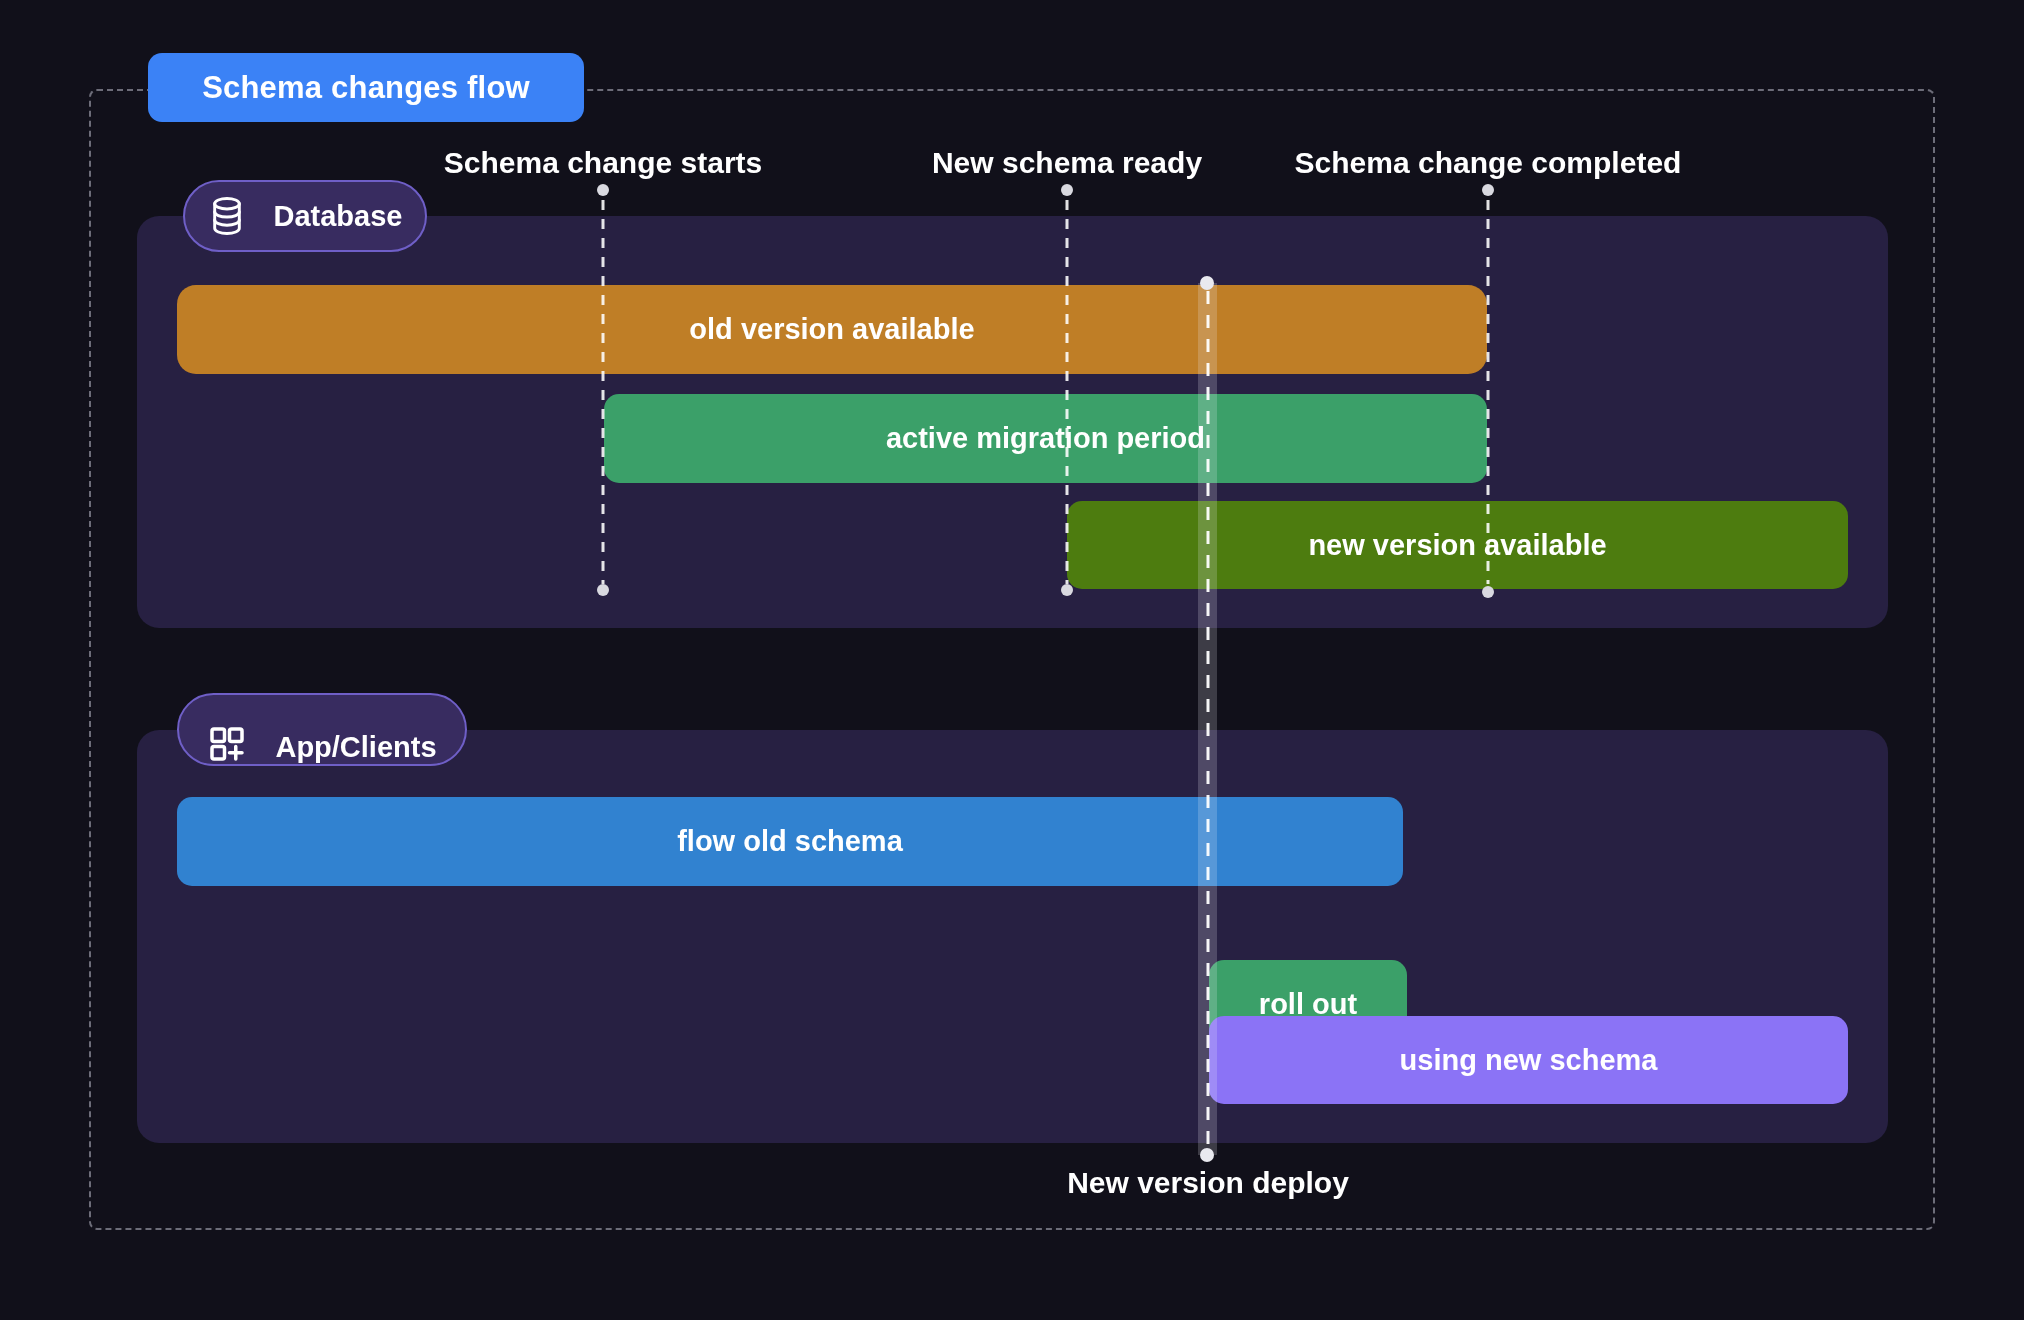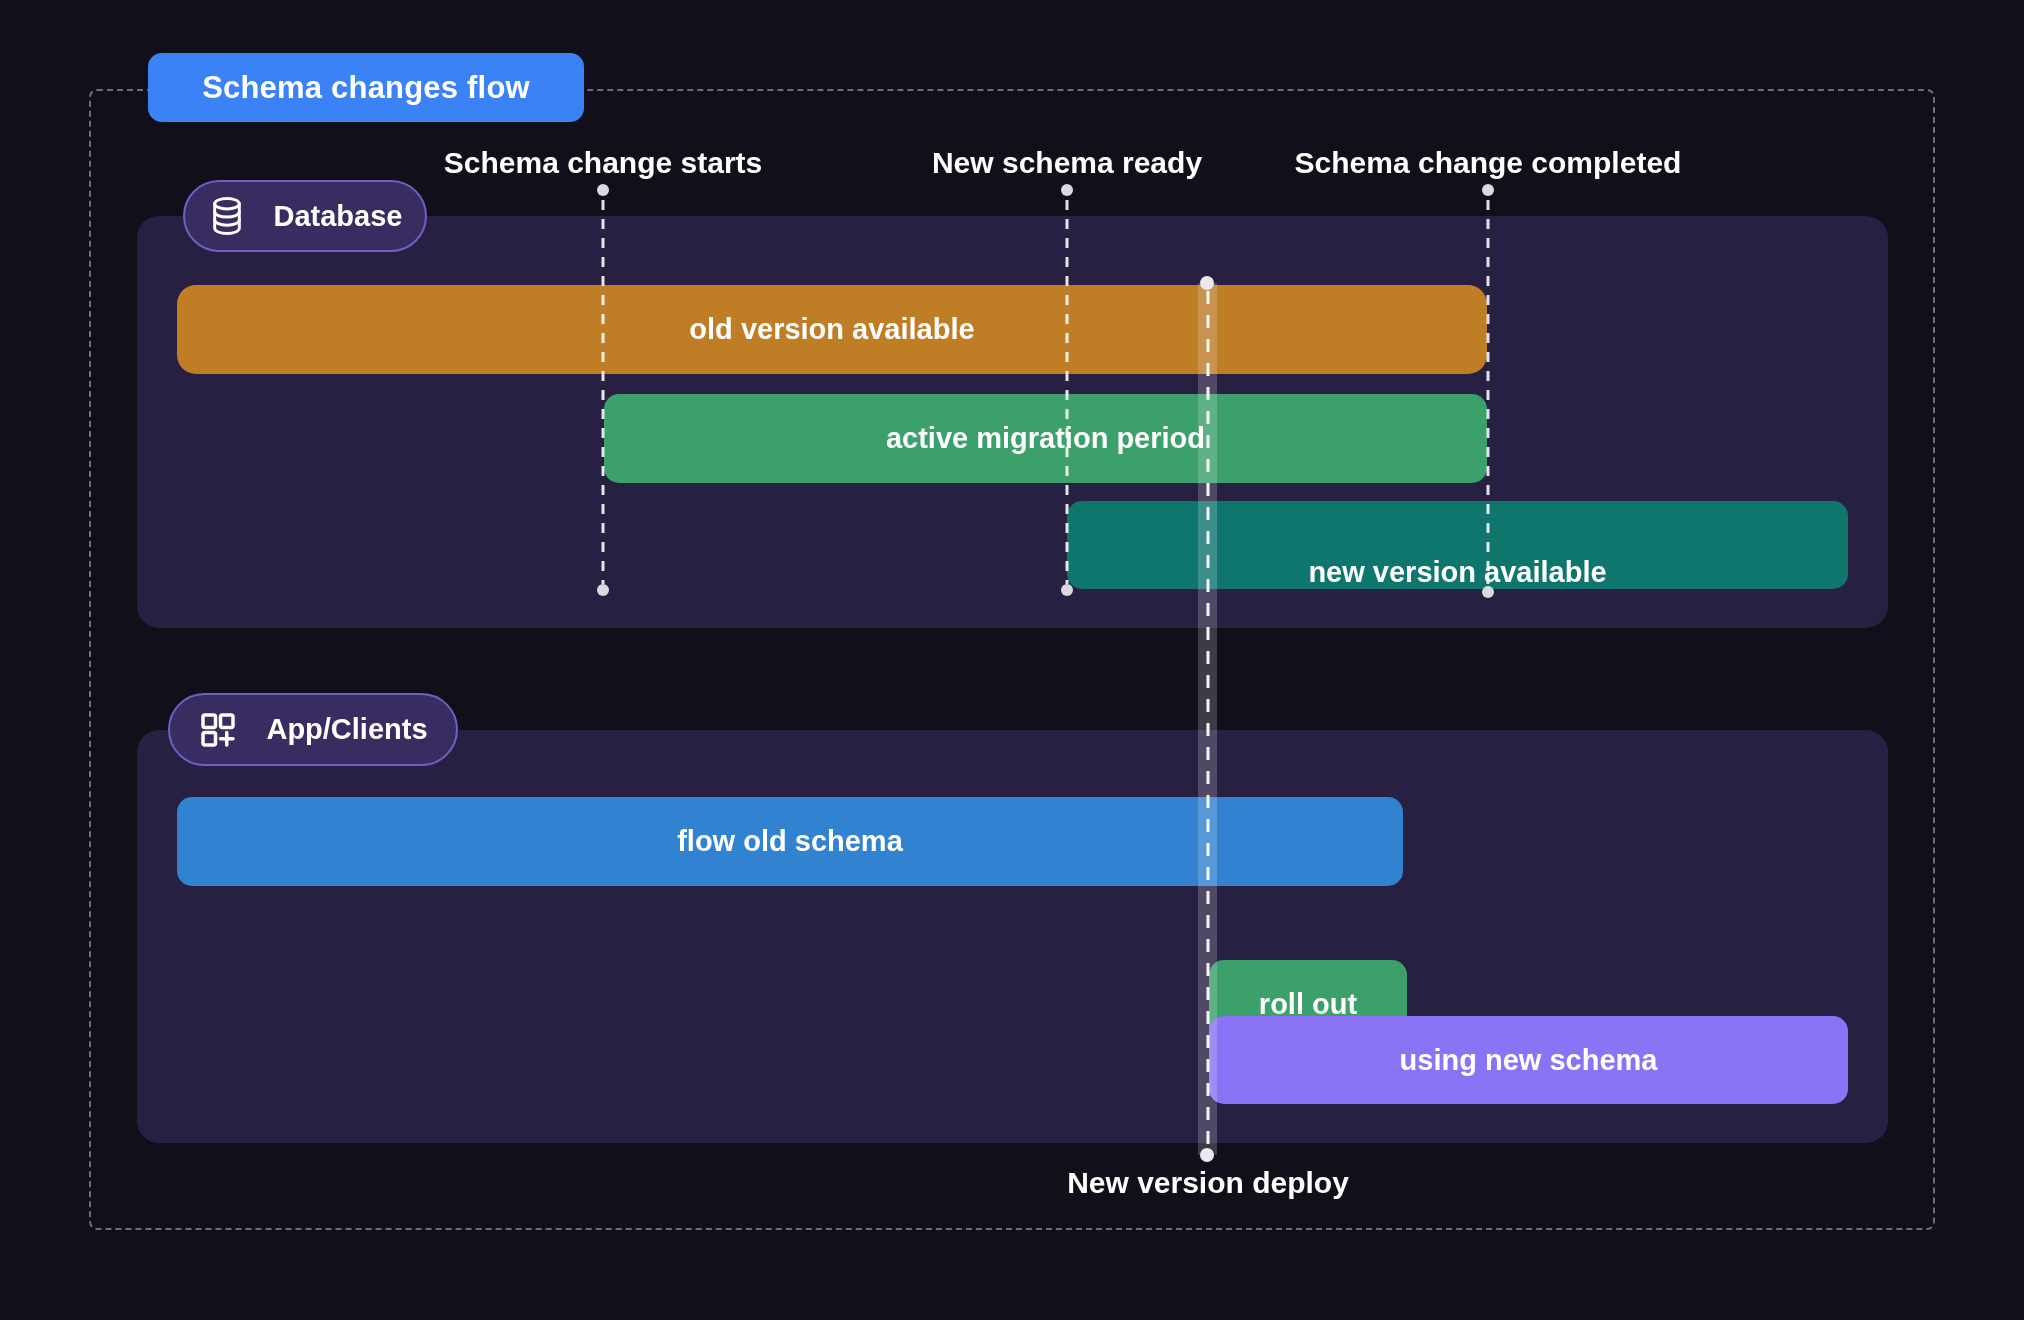--- a/index.html
+++ b/index.html
@@ -44,21 +44,21 @@
   
   .pill {
     background: #382c60;
     border: 2.5px solid #6f5fc7;
     border-radius: 40px;
     display: flex; align-items: center; justify-content: center; gap: 28px;
     font-size: 29px; font-weight: 700;
     z-index: 7;
   }
   .pill.db  { left: 183px; top: 180px; width: 244px; height: 72px; }
-  .pill.app { left: 168px; top: 693px; width: 290px; height: 73px; }
+  .pill.app { left: 177px; top: 693px; width: 290px; height: 73px; align-items: flex-end; }
   .pill svg { display: block; }
 
   
   .bar {
     display: flex; align-items: center; justify-content: center;
     font-size: 29px; font-weight: 700;
     border-radius: 15px;
     z-index: 3;
   }
   .bar.old-ver   { left: 177px;  top: 285px;  width: 1310px; height: 89px; border-radius: 19px; }
@@ -139,21 +139,21 @@
 
 <div class="abs lane db"></div>
 <div class="abs lane app"></div>
 
 <div class="abs bar old-ver" style="background: rgb(191, 126, 38);">
   <span>old version available</span>
 </div>
 <div class="abs bar migration" style="background: rgb(59, 160, 105);">
   <span>active migration period</span>
 </div>
-<div class="abs bar new-ver" style="background: #0f766e; align-items: flex-end;">
+<div class="abs bar new-ver" style="background: #4d7c0f;">
   <span>new version available</span>
 </div>
 
 <div class="abs bar old-schema" style="background: rgb(49, 130, 208);">
   <span>flow old schema</span>
 </div>
 <div class="abs bar rollout" style="background: rgb(59, 160, 105);">
   <span>roll out</span>
 </div>
 <div class="abs bar new-schema" style="background: rgb(139, 115, 246);">

